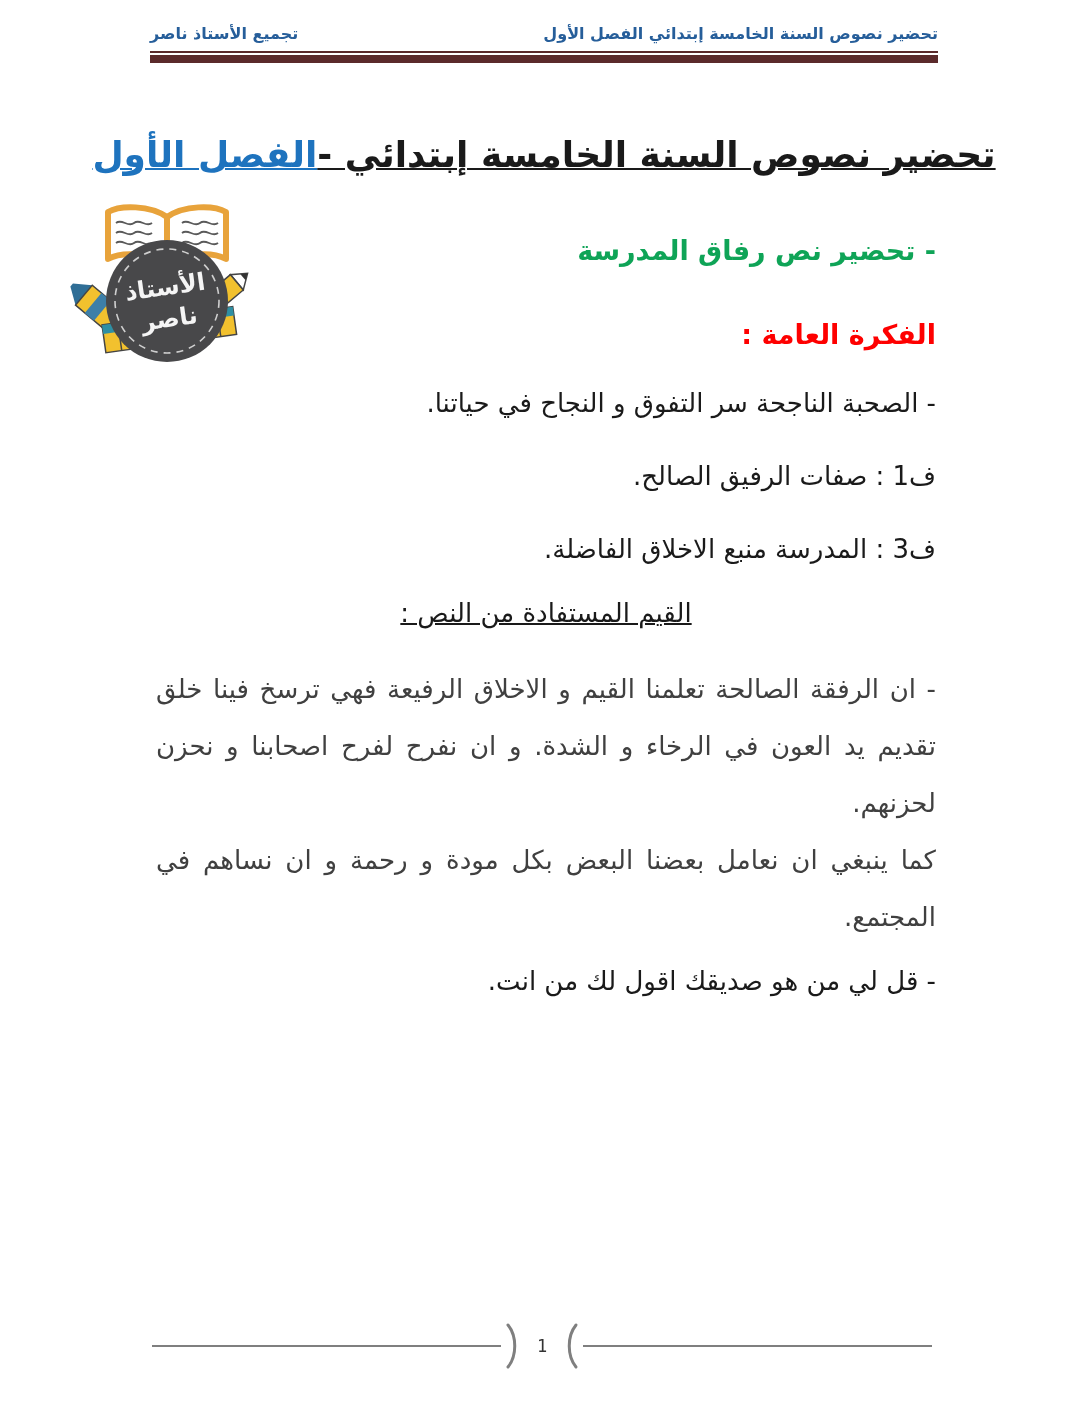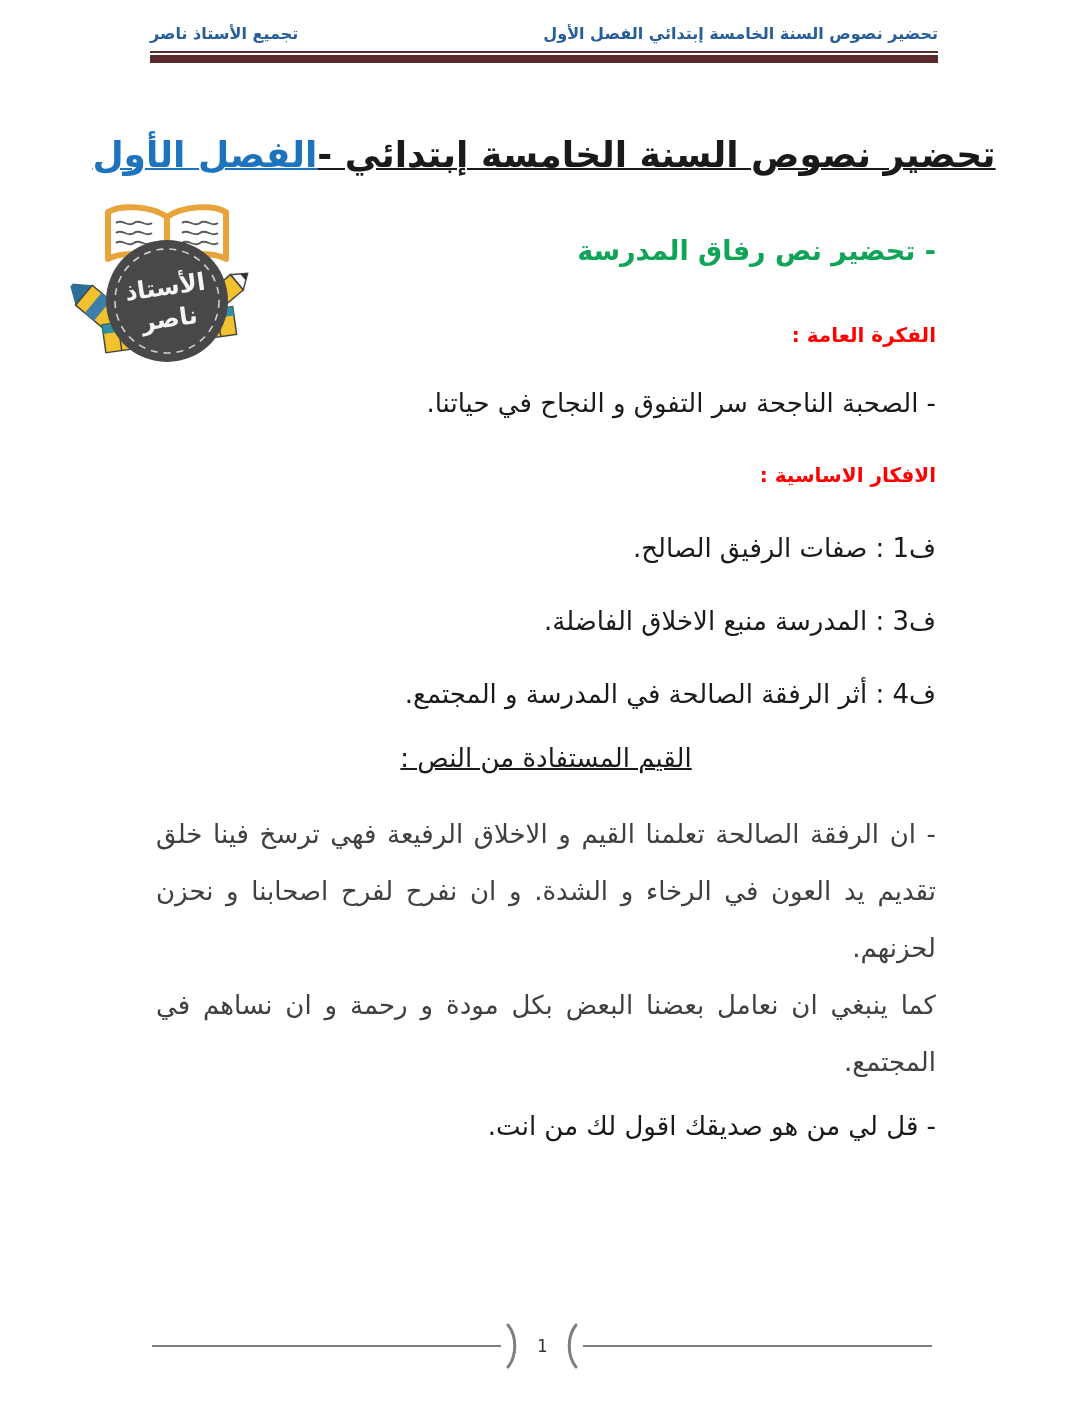--- a/index.html
+++ b/index.html
@@ -27,21 +27,21 @@
     letter-spacing:-1px;
   }
   .doc-title .t-black { color:#1a1a1a; text-decoration:underline; text-decoration-thickness:2px; }
   .doc-title .t-blue  { color:#1e73be; text-decoration:underline; text-decoration-thickness:2px; }
   
   .logo { position:absolute; top:203px; left:68px; width:198px; height:168px; }
   
   .content { position:absolute; top:198px; left:156px; right:152px; }
   .line { font-size:26px; color:#1a1a1a; line-height:40px; }
   .lesson-title { margin-top:33px; color:#0fa457; font-weight:bold; font-size:27px; line-height:40px; }
-  .red-heading  { margin-top:44px; color:#fe0000; font-weight:bold; font-size:20px; line-height:40px; }
+  .red-heading  { margin-top:44px; color:#fe0000; font-weight:bold; font-size:27px; line-height:40px; }
   .red-heading.second { margin-top:32px; }
   .body-line { margin-top:28px; }
   .idea-line { margin-top:33px; }
   .values-heading { margin-top:24px; text-decoration:underline; text-decoration-thickness:1.5px;text-align:center; }
   .para { margin-top:28px; }
   .para-line {
     font-size:26px; color:#404040; line-height:57px;
     text-align:justify; text-align-last:justify;
   }
   .para-line.last { text-align:right; text-align-last:right; }
@@ -134,25 +134,23 @@
   </div>
 
   <div class="content">
 
     <div class="lesson-title">- تحضير نص رفاق المدرسة</div>
 
     <div class="red-heading">الفكرة العامة :</div>
 
     <div class="line body-line">- الصحبة الناجحة سر التفوق و النجاح في حياتنا.</div>
 
-    <div class="red-heading second">الافكار الاساسية :</div>
 
     <div class="line idea-line">ف1 : صفات الرفيق الصالح.</div>
     <div class="line idea-line">ف3 : المدرسة منبع الاخلاق الفاضلة.</div>
-    <div class="line idea-line">ف4 : أثر الرفقة الصالحة في المدرسة و المجتمع.</div>
 
     <div class="line values-heading">القيم المستفادة من النص :</div>
 
     <div class="para">
       <div class="para-line">- ان الرفقة الصالحة تعلمنا القيم و الاخلاق الرفيعة فهي ترسخ فينا خلق</div>
       <div class="para-line">تقديم يد العون في الرخاء و الشدة. و ان نفرح لفرح اصحابنا و نحزن لحزنهم.</div>
       <div class="para-line">كما ينبغي ان نعامل بعضنا البعض بكل مودة و رحمة و ان نساهم في</div>
       <div class="para-line last">المجتمع.</div>
     </div>
 

